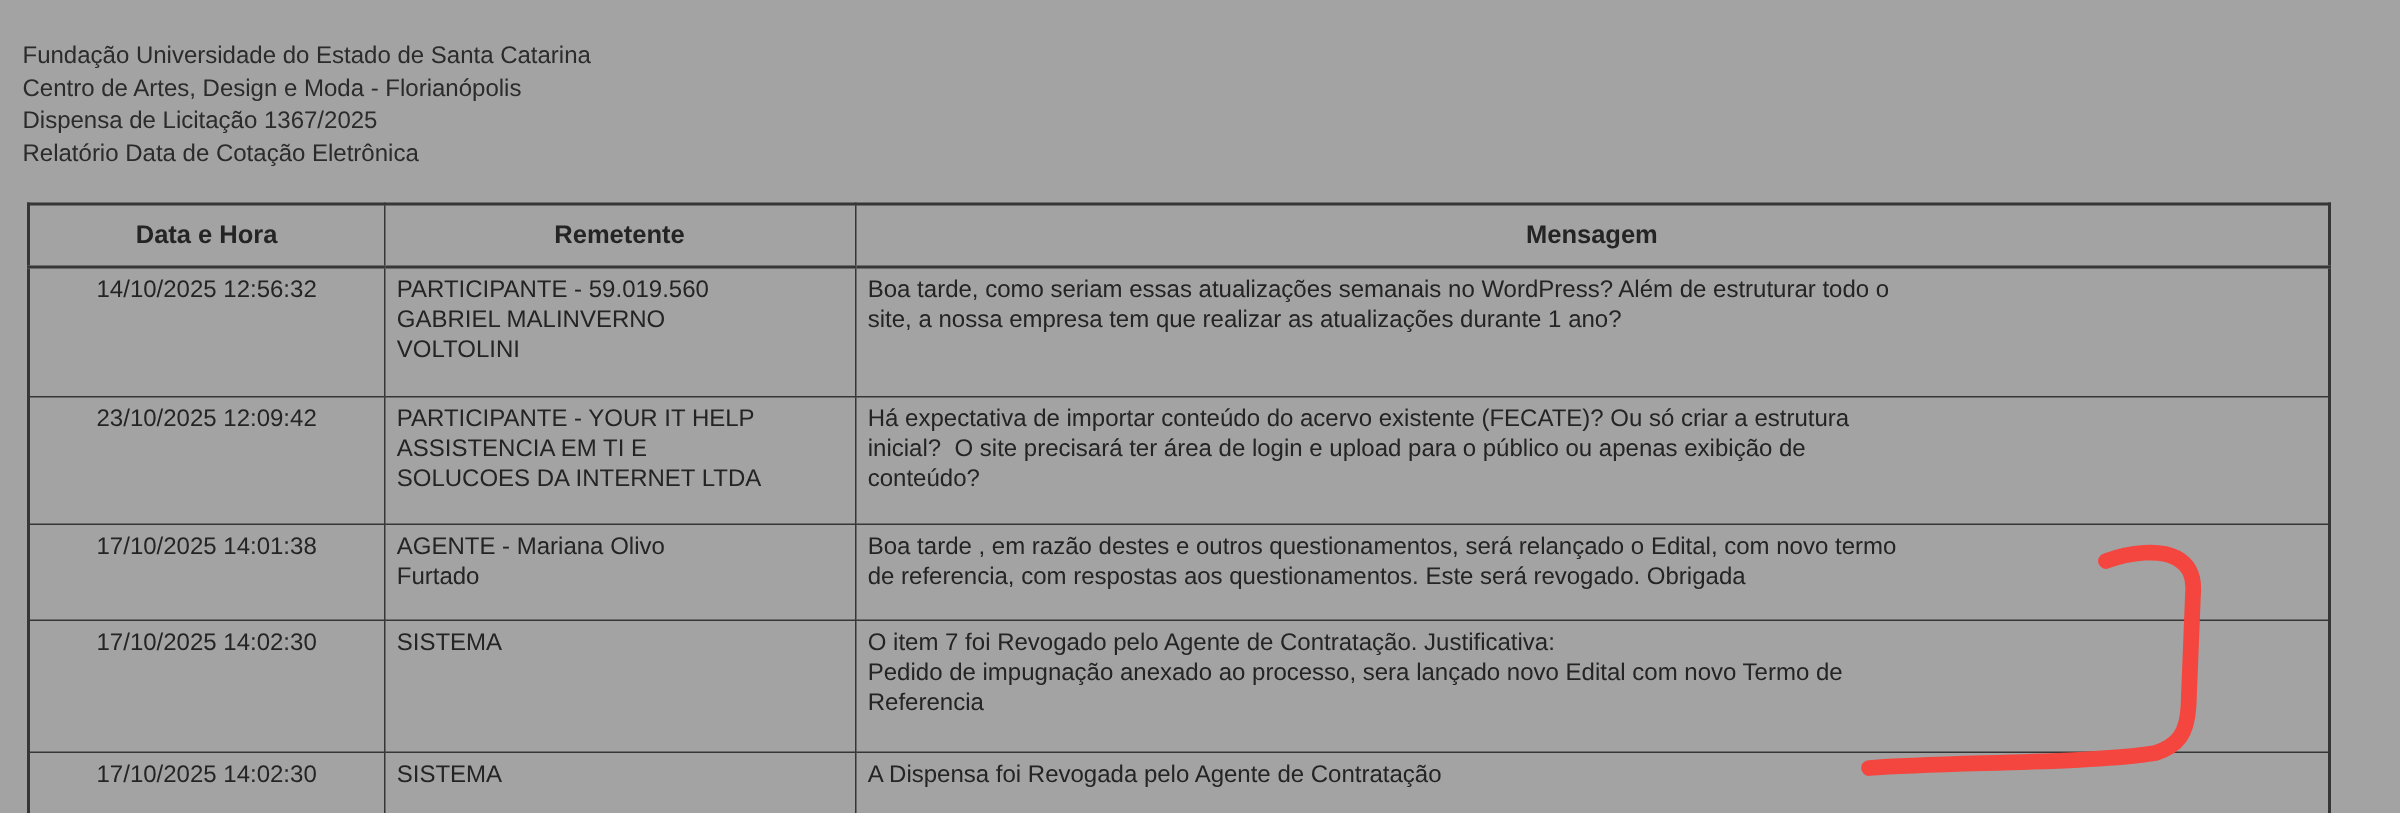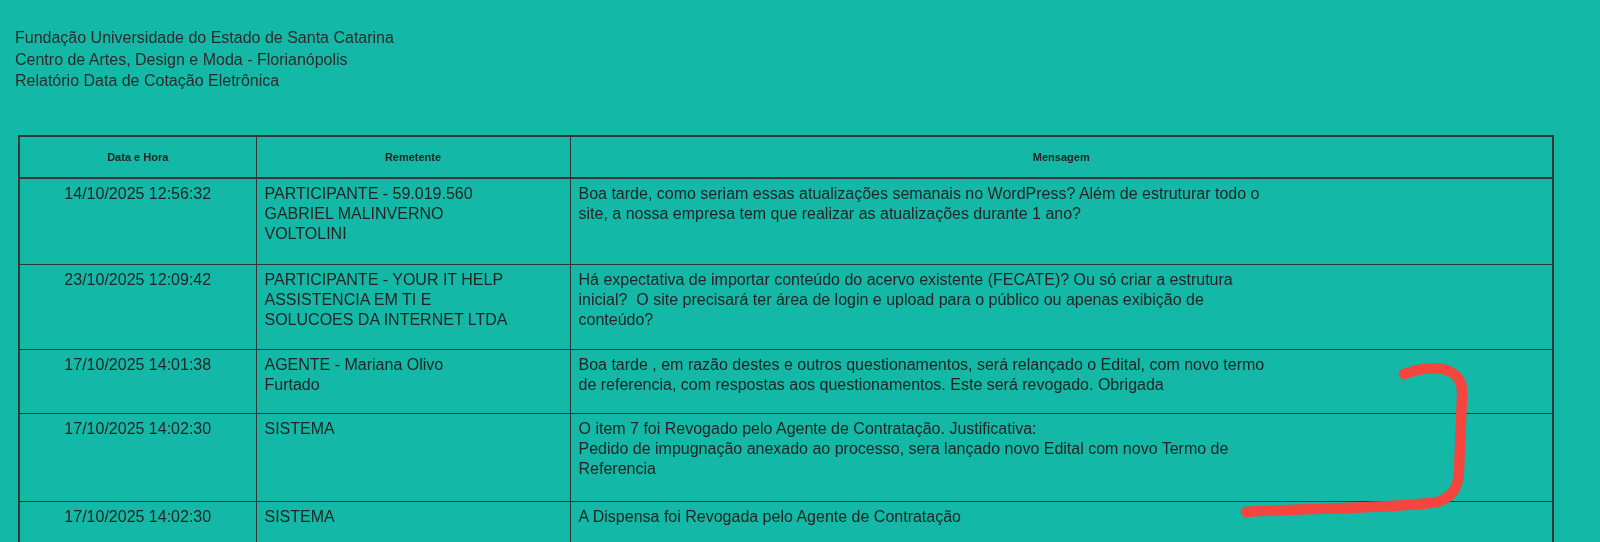--- a/index.html
+++ b/index.html
@@ -2,21 +2,21 @@
 <html><head>
 <meta charset="utf-8">
 <style>
   html, body { margin: 0; padding: 0; }
   body {
     width: 1600px; height: 542px;
     background: #ffffff;
     font-family: "Liberation Sans", sans-serif;
     color: #242424;
   }
-  .page { position: relative; width: 1600px; height: 542px; overflow: hidden; background:#14b8a6; }
+  .page { position: relative; width: 1600px; height: 542px; overflow: hidden; background:#a3a3a3; }
 
   .doc-header {
     position: absolute; left: 15px; top: 27px;
     font-size: 16px; line-height: 21.5px; color: #2b2b2b;
   }
 
   .chat-table {
     position: absolute; left: 18px; top: 135px;
     width: 1534px;
     border-collapse: collapse; table-layout: fixed;
@@ -25,21 +25,21 @@
   }
   col.c1 { width: 237px; }
   col.c2 { width: 314px; }
   col.c3 { width: 983px; }
 
   .chat-table th, .chat-table td { border: 1.5px solid #363636; }
   .chat-table thead th { border-bottom: 2px solid #363636; }
 
   .chat-table th {
     font-weight: bold; text-align: center; vertical-align: middle;
-    height: 40px; font-size: 11px; padding: 0 16px; margin-top: 36px;
+    height: 40px; font-size: 17px; padding: 0 16px; margin-top: 36px;
   }
   .chat-table td {
     vertical-align: top;
     padding: 5px 8px 4px 8px;
     line-height: 20px;
   }
   td.dt { text-align: center; padding-left: 2px; padding-right: 2px; }
   td.sn, td.ms { white-space: pre-wrap; }
 
   tr.r0 td { height: 76px; }
@@ -60,20 +60,21 @@
   }
 </style>
 </head>
 <body>
 
 <div class="page">
 
   <div class="doc-header">
     <div>Fundação Universidade do Estado de Santa Catarina</div>
     <div>Centro de Artes, Design e Moda - Florianópolis</div>
+    <div>Dispensa de Licitação 1367/2025</div>
     <div>Relatório Data de Cotação Eletrônica</div>
   </div>
 
   <table class="chat-table">
     <colgroup>
         <col class="c1">
         <col class="c2">
         <col class="c3">
       </colgroup>
     <thead>

